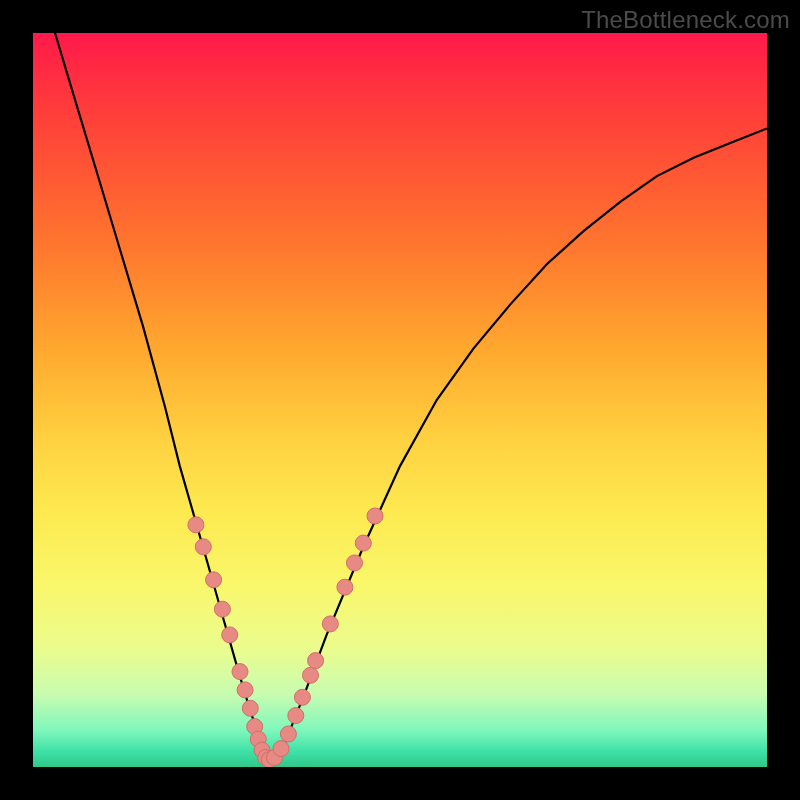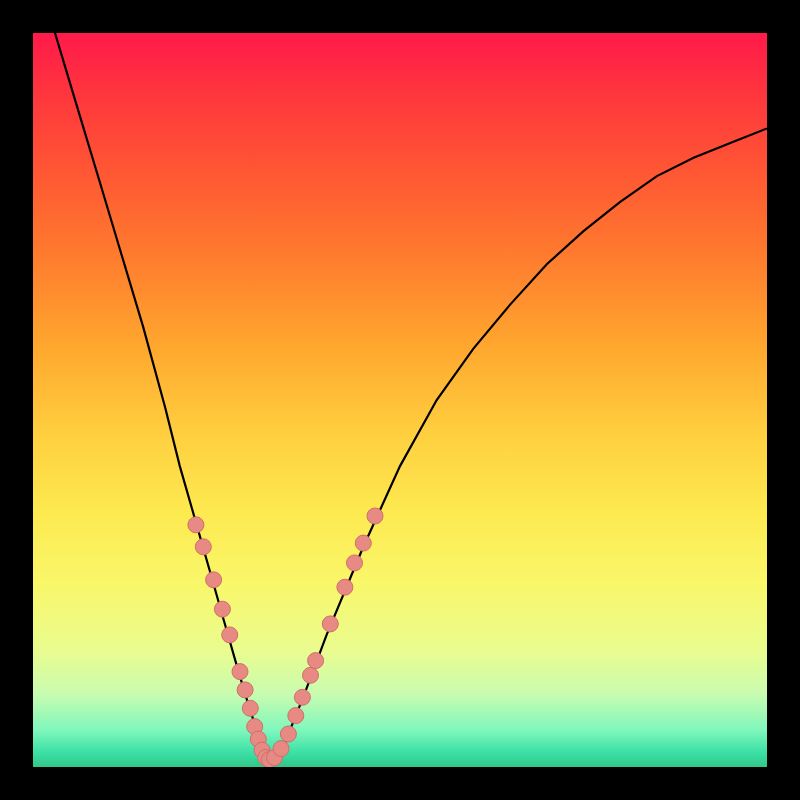--- a/index.html
+++ b/index.html
@@ -55,20 +55,21 @@
     top: 0;
     width: 734px;
     height: 734px;
     pointer-events: none;
   }
 </style>
 </head>
 <body>
 
 <div class="chart-container">
+  <div class="watermark">TheBottleneck.com</div>
   <div class="plot-area">
     <svg class="curve" viewBox="0 0 734 734" preserveAspectRatio="none">
       <path id="curve-path" fill="none" stroke="#000000" stroke-width="2.2" d="M22.0 0.0 L44.0 73.4 L66.1 146.8 L88.1 220.2 L110.1 293.6 L132.1 374.3 L146.8 433.1 L161.5 484.4 L176.2 535.8 L190.8 587.2 L205.5 638.6 L216.5 675.3 L223.9 697.3 L229.0 712.0 L232.7 723.0 L234.9 726.7 L242.2 726.7 L249.6 715.6 L256.9 697.3 L271.6 660.6 L293.6 601.9 L330.3 513.8 L367.0 433.1 L403.7 367.0 L440.4 315.6 L477.1 271.6 L513.8 231.2 L550.5 198.2 L587.2 168.8 L623.9 143.1 L660.6 124.8 L697.3 110.1 L734.0 95.4"></path>
       <g id="markers">
           <circle cx="162.9" cy="491.8" r="8" fill="#e88a84" stroke="#d06e69" stroke-width="1"></circle>
           <circle cx="170.3" cy="513.8" r="8" fill="#e88a84" stroke="#d06e69" stroke-width="1"></circle>
           <circle cx="180.6" cy="546.8" r="8" fill="#e88a84" stroke="#d06e69" stroke-width="1"></circle>
           <circle cx="189.4" cy="576.2" r="8" fill="#e88a84" stroke="#d06e69" stroke-width="1"></circle>
           <circle cx="196.7" cy="601.9" r="8" fill="#e88a84" stroke="#d06e69" stroke-width="1"></circle>
           <circle cx="207.0" cy="638.6" r="8" fill="#e88a84" stroke="#d06e69" stroke-width="1"></circle>

